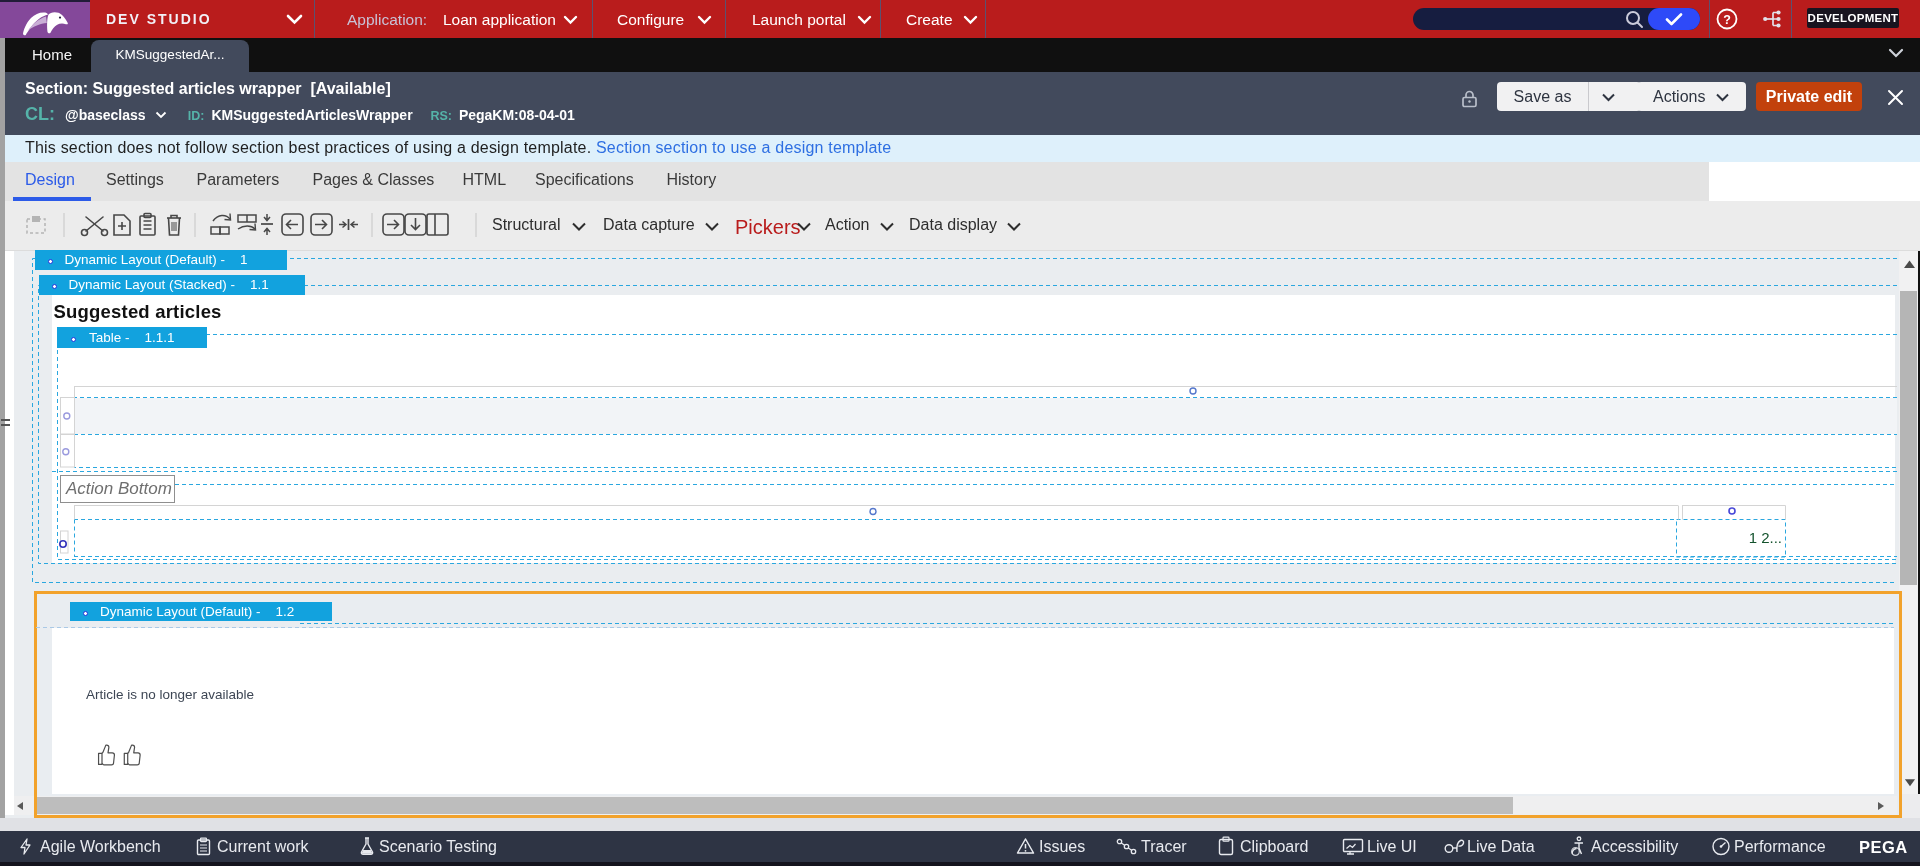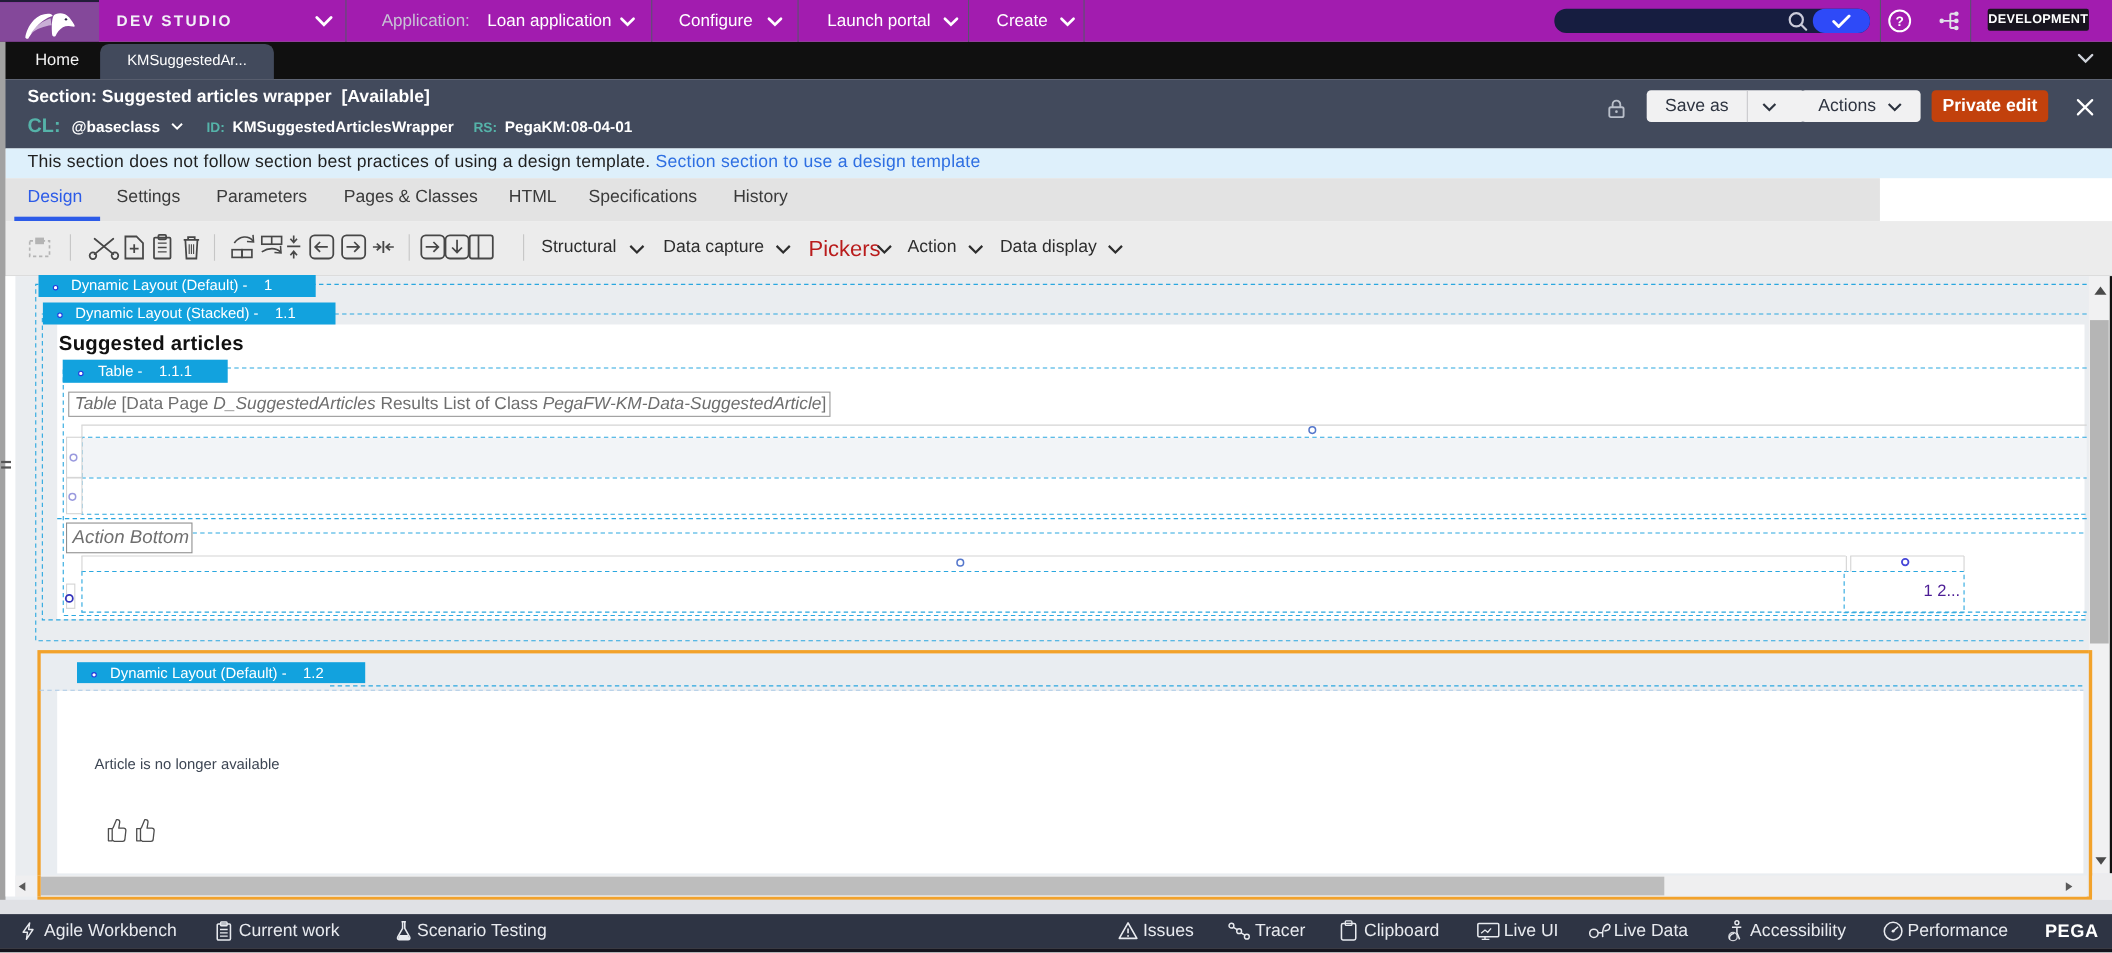--- a/index.html
+++ b/index.html
@@ -4,21 +4,21 @@
 <style>
   * { margin:0; padding:0; box-sizing:border-box; }
   html,body { width:1920px; height:866px; overflow:hidden; }
   body { font-family:"Liberation Sans", sans-serif; position:relative; background:#fff; }
   .abs { position:absolute; }
   svg { display:block; }
 </style>
 </head>
 <body>
 
-<div class="abs" style="left:0;top:0;width:1920px;height:38px;background:#a21caf;">
+<div class="abs" style="left:0;top:0;width:1920px;height:38px;background:#b91c1c;">
   <div class="abs" style="left:0;top:0;width:90px;height:2px;background:#221c38;"></div>
   <div class="abs" style="left:0;top:2px;width:90px;height:36px;background:#84489a;">
     <svg width="90" height="36" viewBox="0 0 90 36">
       <path d="M23 32 C23.5 28 26 21 31 16 C35 12 40 10 45 10.5 C46.5 10.8 47.5 11.5 48 12.5 C42 14 36 18.5 31.5 24.5 C28.5 28.5 26.5 31.5 25.8 33 C24.8 33.6 23.5 33.2 23 32 Z" fill="#fff"></path>
       <path d="M28 28.5 C32 22.5 38 17 46 14.5 L46.8 21 C40.5 21.5 33 24.5 28 28.5 Z" fill="#c9aed6"></path>
       <path d="M47.5 30 C46.8 24 47 16 48.5 12.5 C50 10.5 54.5 9.3 58.5 10.8 C61.5 12 64 14.5 67.5 20.5 C68.3 21.9 67.7 22.7 66 22.2 C62.8 21.2 59.8 21.3 57.2 22.8 C54.3 24.6 51.8 27.7 50.5 30.7 C49.6 31.8 48 31.2 47.5 30 Z" fill="#fff"></path>
       <path d="M57.5 23 L64 22.2 L59 26 Z" fill="#84489a"></path>
       <circle cx="60 " cy="15.6" r="1.1" fill="#2a2342"></circle>
     </svg>
   </div>
@@ -307,27 +307,24 @@
     <span style="display:inline-block;width:5px;height:5px;border:1.5px solid #2337dd;background:#fff;border-radius:50%;margin:0 12px 0 13px;vertical-align:0px;"></span>Dynamic Layout (Default) -&nbsp;&nbsp;&nbsp;&nbsp;1
   </div>
   <div class="abs" style="left:38.5px;top:23.5px;width:266px;height:20px;background:#12a2de;color:#fff;font-size:13.5px;line-height:20px;">
     <span style="display:inline-block;width:5px;height:5px;border:1.5px solid #2337dd;background:#fff;border-radius:50%;margin:0 12px 0 13px;vertical-align:0px;"></span>Dynamic Layout (Stacked) -&nbsp;&nbsp;&nbsp;&nbsp;1.1
   </div>
   <div class="abs" style="left:53.5px;top:50px;font-size:18.5px;font-weight:bold;color:#111;letter-spacing:0.2px;">Suggested articles</div>
   <div class="abs" style="left:57px;top:75.5px;width:150px;height:21px;background:#12a2de;color:#fff;font-size:13.5px;line-height:21px;">
     <span style="display:inline-block;width:5px;height:5px;border:1.5px solid #2337dd;background:#fff;border-radius:50%;margin:0 13px 0 14px;vertical-align:0px;"></span>Table -&nbsp;&nbsp;&nbsp;&nbsp;1.1.1
   </div>
 
-  <div class="abs" style="left:62px;top:105px;width:693px;height:23px;background:#fff;border:1px solid #9a9a9a;font-size:15.8px;color:#6e6e6e;line-height:21px;padding-left:5px;white-space:nowrap;">
-    <i>Table</i>&nbsp;[Data Page <i>D_SuggestedArticles</i> Results List of Class <i>PegaFW-KM-Data-SuggestedArticle</i>]
-  </div>
 
   <div class="abs" style="left:60px;top:224px;width:115px;height:28px;background:#fff;border:1px solid #8f8f8f;font-size:17px;font-style:italic;color:#6f6f6f;line-height:26px;padding-left:5px;">Action Bottom</div>
 
-  <div class="abs" style="left:1690px;top:278px;width:92px;text-align:right;font-size:15px;color:#4c1d95;">1 2...</div>
+  <div class="abs" style="left:1690px;top:278px;width:92px;text-align:right;font-size:15px;color:#14532d;">1 2...</div>
 
   <div class="abs" style="left:38px;top:351px;width:262px;height:19px;background:#12a2de;color:#fff;font-size:13.5px;line-height:19px;margin-left:32px;">
     <span style="display:inline-block;width:5px;height:5px;border:1.5px solid #2337dd;background:#fff;border-radius:50%;margin:0 12px 0 13px;vertical-align:0px;"></span>Dynamic Layout (Default) -&nbsp;&nbsp;&nbsp;&nbsp;1.2
   </div>
   <div class="abs" style="left:86px;top:436px;font-size:13.5px;color:#3d4654;">Article is no longer available</div>
 
   <svg class="abs" style="left:96px;top:492px;" width="48" height="24" viewBox="0 0 56 28">
     <g stroke="#4e4e4e" stroke-width="1.4" fill="none" stroke-linejoin="round">
       <path d="M3 12 L7 12 L7 25 L3 25 Z"></path>
       <path d="M7 24 L9 25.5 L18 25.5 C19.5 25.5 20.5 24.5 20.5 23 L21.5 14 C21.5 12.5 20.5 11.5 19 11.5 L14 11.5 L15 5 C15 3.5 14 2.5 12.5 2.5 L11.5 2.5 L8 11 L7 12"></path>

